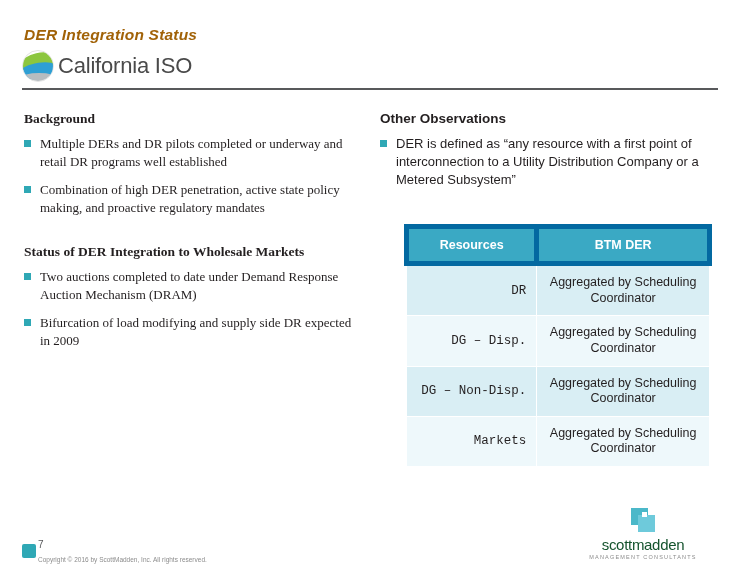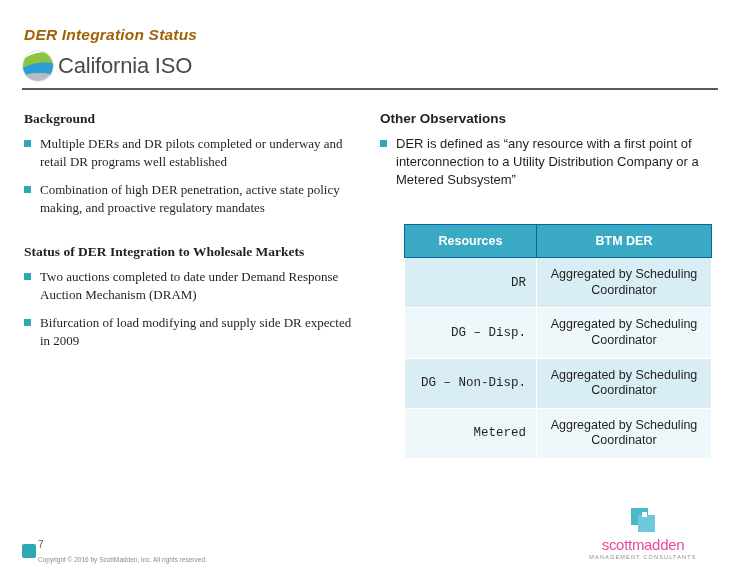--- a/index.html
+++ b/index.html
@@ -144,21 +144,21 @@
     border-collapse: collapse;
     font-size: 12.5px;
   }
   .der-table th {
     background: #3aa9c4;
     color: #ffffff;
     font-weight: bold;
     font-size: 12.5px;
     padding: 9px 6px;
     text-align: center;
-    border: 1px solid #0369a1;
+    border: 5px solid #0369a1;
   }
   .der-table td {
     padding: 9px 10px;
     border: 1px solid #ffffff;
     color: #231f20;
     vertical-align: middle;
   }
   .der-table td.res {
     text-align: right;
     width: 43%;
@@ -231,21 +231,21 @@
   .sm-mark .sq-cut {
     position: absolute;
     left: 13px;
     top: 6px;
     width: 5px;
     height: 5px;
     background: #ffffff;
   }
   .sm-name {
     font-size: 15px;
-    color: #ec4899;
+    color: #14532d;
     letter-spacing: -0.3px;
   }
   .sm-sub {
     font-size: 5.5px;
     color: #8c8c8c;
     letter-spacing: 1.2px;
     margin-top: 1px;
   }
 </style>
 </head>
@@ -298,21 +298,21 @@
     </tr>
     <tr class="even">
       <td class="res">DG – Disp.</td>
       <td class="btm">Aggregated by Scheduling Coordinator</td>
     </tr>
     <tr class="odd">
       <td class="res">DG – Non-Disp.</td>
       <td class="btm">Aggregated by Scheduling Coordinator</td>
     </tr>
     <tr class="even">
-      <td class="res">Metered</td>
+      <td class="res">Markets</td>
       <td class="btm">Aggregated by Scheduling Coordinator</td>
     </tr>
   </tbody>
 </table>
 
 <div class="footer-dot"></div>
 <div class="page-num">7</div>
 <div class="copyright">Copyright © 2016 by ScottMadden, Inc.  All rights reserved.</div>
 
 <div class="sm-logo">

